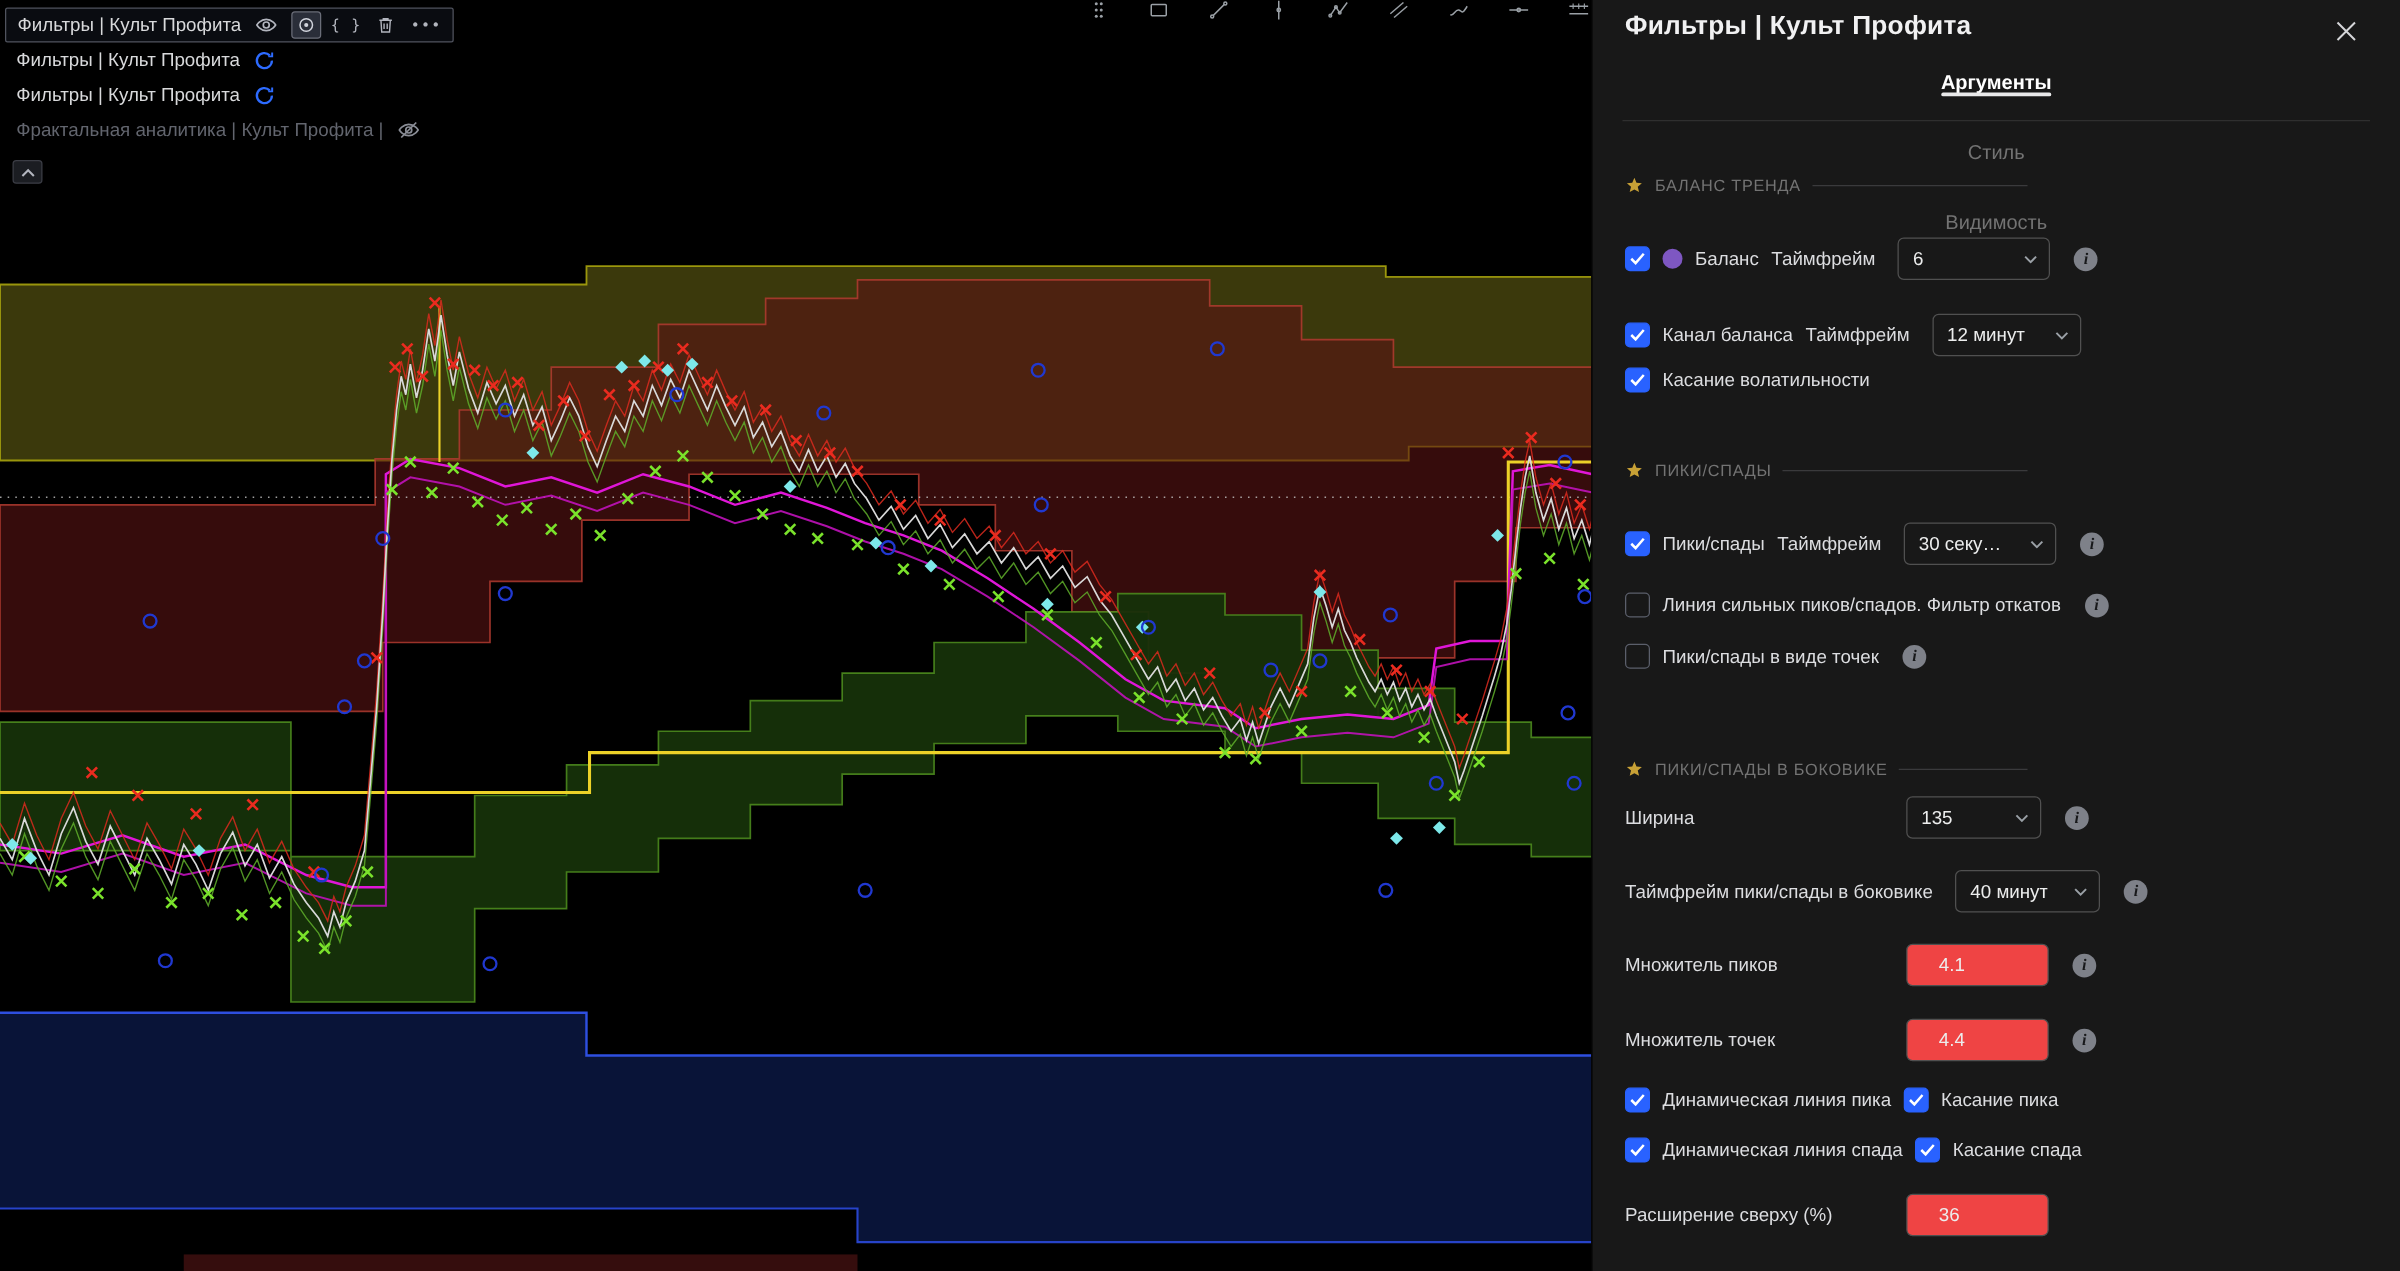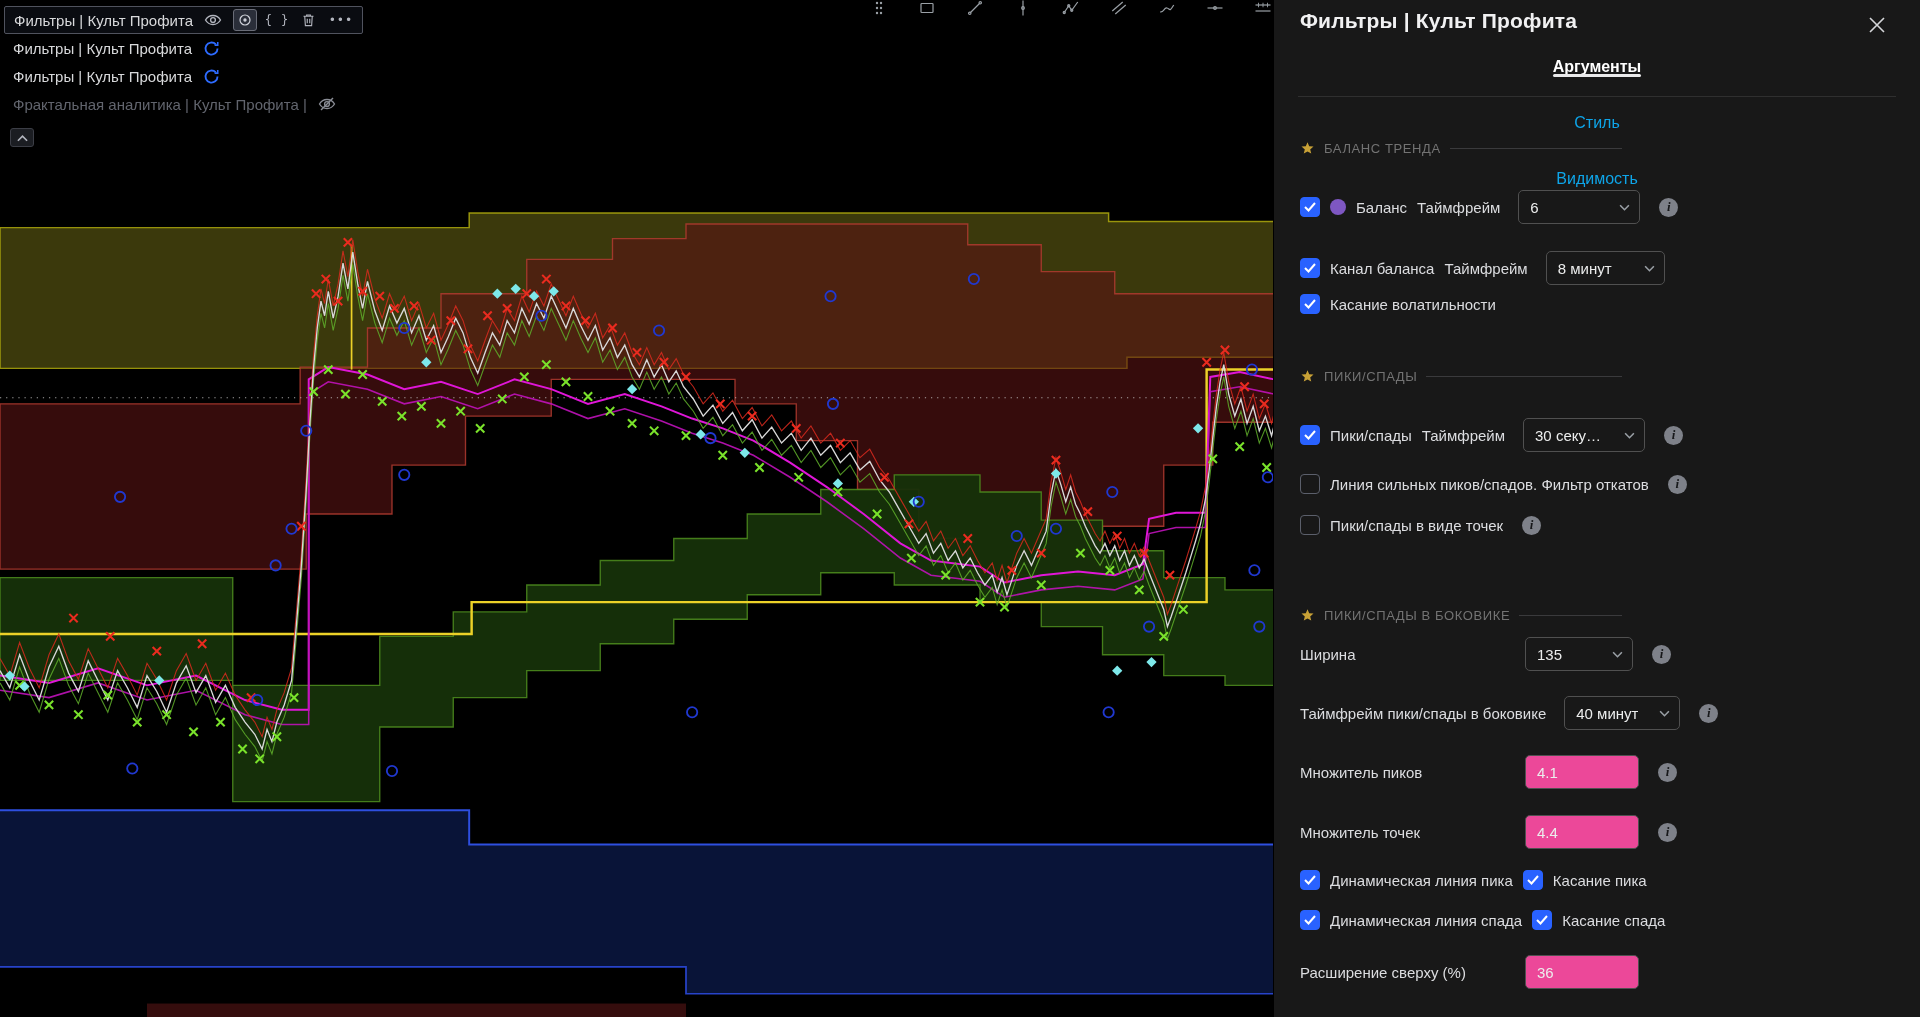--- a/index.html
+++ b/index.html
@@ -25,39 +25,39 @@
 
   
   .draw-toolbar { position:absolute; left:868px; top:-3px; display:flex; gap:26px; align-items:center; z-index:6; }
   .tool { width:22px; height:22px; display:flex; align-items:center; justify-content:center; color:#9aa0a6; cursor:pointer; }
 
   
   .dialog { position:absolute; left:1273px; top:0; width:647px; height:1017px; background:#181818; border-left:1px solid #000; color:#e6e7ea; }
   .dlg-title { position:absolute; left:26px; top:9px; font-size:21px; font-weight:600; color:#f1f1f2; letter-spacing:.2px; }
   .dlg-close { position:absolute; right:30px; top:12px; width:26px; height:26px; display:flex; align-items:center; justify-content:center; cursor:pointer; color:#d5d6d9; }
   .tabs-row { position:absolute; top:58px; left:24px; right:24px; height:39px; display:flex; gap:38px; align-items:center; border-bottom:1px solid #2f2f2f;flex-direction:column; }
-  .tab { position:relative; font-size:16px; color:#0ea5e9; height:100%; display:flex; align-items:center; cursor:pointer; }
+  .tab { position:relative; font-size:16px; color:#737373; height:100%; display:flex; align-items:center; cursor:pointer; }
   .tab.active { color:#ffffff; font-weight:700; }
   .tab.active::after { content:""; position:absolute; left:0; right:0; bottom:-1px; height:3px; background:#e9e9ea; border-radius:2px; }
 
   .sec { position:absolute; left:26px; width:322px; display:flex; align-items:center; gap:9px; color:#737373; font-size:13px; letter-spacing:.6px; }
   .sec .line { flex:1; height:1px; background:#3a3a3c; }
   .star { width:15px; height:15px; fill:#c8a136; flex:0 0 auto; }
 
   .row { position:absolute; left:26px; right:20px; display:flex; align-items:center; gap:10px; font-size:15px; color:#dcdde0; }
   .row .lbl { white-space:nowrap; }
   .row .lbl.fixed { min-width:207px; }
   .cb { width:20px; height:20px; border-radius:4px; border:1.5px solid #5b5f6b; background:transparent; display:flex; align-items:center; justify-content:center; cursor:pointer; flex:0 0 auto; }
   .cb.checked { background:#2962ff; border-color:#2962ff; }
   .cb svg { display:none; }
   .cb.checked svg { display:block; }
   .dot { width:16px; height:16px; border-radius:50%; background:#7e57c2; flex:0 0 auto; }
   .select { height:34px; background:#181818; border:1px solid #505050; border-radius:5px; display:flex; align-items:center; justify-content:space-between; padding:0 9px 0 11px; cursor:pointer; color:#eceded; margin-left:8px; flex:0 0 auto; }
   .select .sv { overflow:hidden; text-overflow:ellipsis; white-space:nowrap; }
-  .tinput { height:34px; width:114px; background:#ec4899; border:1px solid #505050; border-radius:5px; color:#eceded; font-size:15px; padding:0 11px; font-family:inherit; margin-left:8px; }
+  .tinput { height:34px; width:114px; background:#ef4444; border:1px solid #505050; border-radius:5px; color:#eceded; font-size:15px; padding:0 25px; font-family:inherit; margin-left:8px; }
   .info { width:19px; height:19px; border-radius:50%; background:#7e8189; color:#17181a; font-size:13px; font-weight:700; font-style:italic; font-family:"Liberation Serif",serif; display:flex; align-items:center; justify-content:center; cursor:pointer; margin-left:9px; flex:0 0 auto; }
 </style>
 </head>
 <body>
 
 <div class="app">
 
   <div class="chart-area">
     <svg class="chart-svg" width="1274" height="1017" viewBox="0 0 1040 831" preserveAspectRatio="none">
       <defs>
@@ -405,21 +405,21 @@
 
     <div class="row" style="top:251px">
       <span class="cb checked">
           <svg width="12" height="10" viewBox="0 0 12 10" fill="none" stroke="#fff" stroke-width="2">
             <path d="M1 5l3.5 3.5L11 1"></path>
           </svg>
         </span>
       <span class="lbl">Канал баланса</span>
       <span class="lbl">Таймфрейм</span>
       <div class="select" style="width:119px">
-        <span class="sv">8 минут</span>
+        <span class="sv">12 минут</span>
         <svg width="11" height="7" viewBox="0 0 12 8" fill="none" stroke="#9aa0a6" stroke-width="1.8">
             <path d="M1 1.5 6 6.5l5-5"></path>
           </svg>
       </div>
     </div>
 
     <div class="row" style="top:294px">
       <span class="cb checked">
           <svg width="12" height="10" viewBox="0 0 12 10" fill="none" stroke="#fff" stroke-width="2">
             <path d="M1 5l3.5 3.5L11 1"></path>

